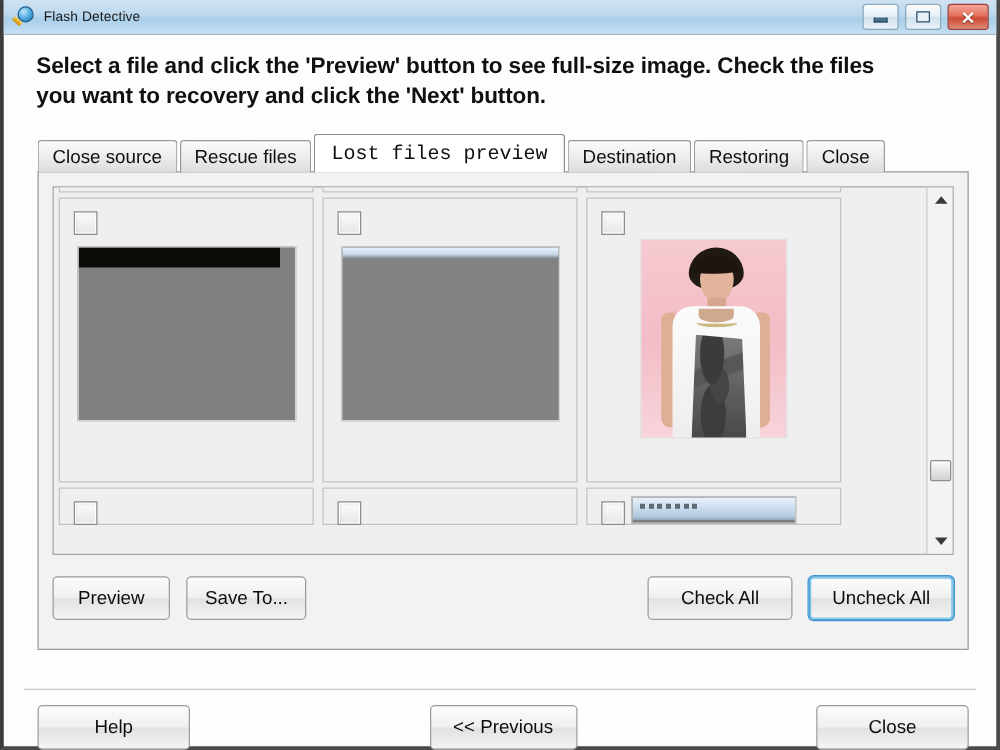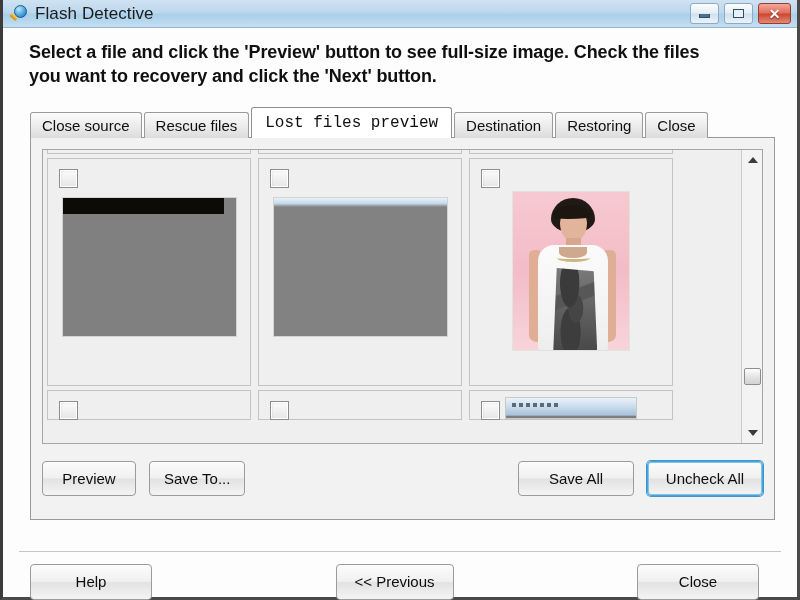--- a/index.html
+++ b/index.html
@@ -48,21 +48,21 @@
   }
   .app-icon .handle {
     position: absolute;
     left: 1px; top: 11px;
     width: 8px; height: 3.5px;
     background: linear-gradient(to bottom, #ffd34d, #c98b12);
     transform: rotate(42deg);
     border-radius: 1px;
   }
   .title-text {
-    font-size: 17px;
+    font-size: 11px;
     color: #1b1b1b;
     letter-spacing: 0.1px;
     white-space: nowrap;
   }
   .win-buttons {
     position: absolute;
     right: 6px; top: 3px;
     display: flex;
     gap: 5px;
   }
@@ -391,21 +391,21 @@
   
   .bottom-sep {
     position: absolute;
     left: 16px; right: 16px;
     top: 551px;
     height: 1px;
     background: #c6c6c6;
   }
   .bottom-bar {
     position: absolute;
-    left: 0; right: 16px;
+    left: 0; right: 0;
     top: 563px;
     height: 37px;
     padding: 0 22px 0 27px;
     display: flex;
     align-items: center;
   }
   .bottom-bar .grow { flex: 1; }
   .bottom-bar .btn { min-width: 122px; height: 36px; }
   .bottom-bar .btn.nav { min-width: 118px; }
   .bottom-bar .btn.nav + .btn.nav { margin-left: 12px; }
@@ -520,21 +520,21 @@
           <div class="tri-down"></div>
         </div>
       </div>
 
     </div>
 
     <div class="mid-buttons">
       <div class="btn">Preview</div>
       <div class="btn">Save To...</div>
       <div class="spacer"></div>
-      <div class="btn wide">Save All</div>
+      <div class="btn wide">Check All</div>
       <div class="btn wide focus">Uncheck All</div>
     </div>
 
   </div>
 
   <div class="bottom-sep"></div>
   <div class="bottom-bar">
     <div class="btn">Help</div>
     <div class="grow"></div>
     <div class="btn nav">&lt;&lt; Previous</div>

